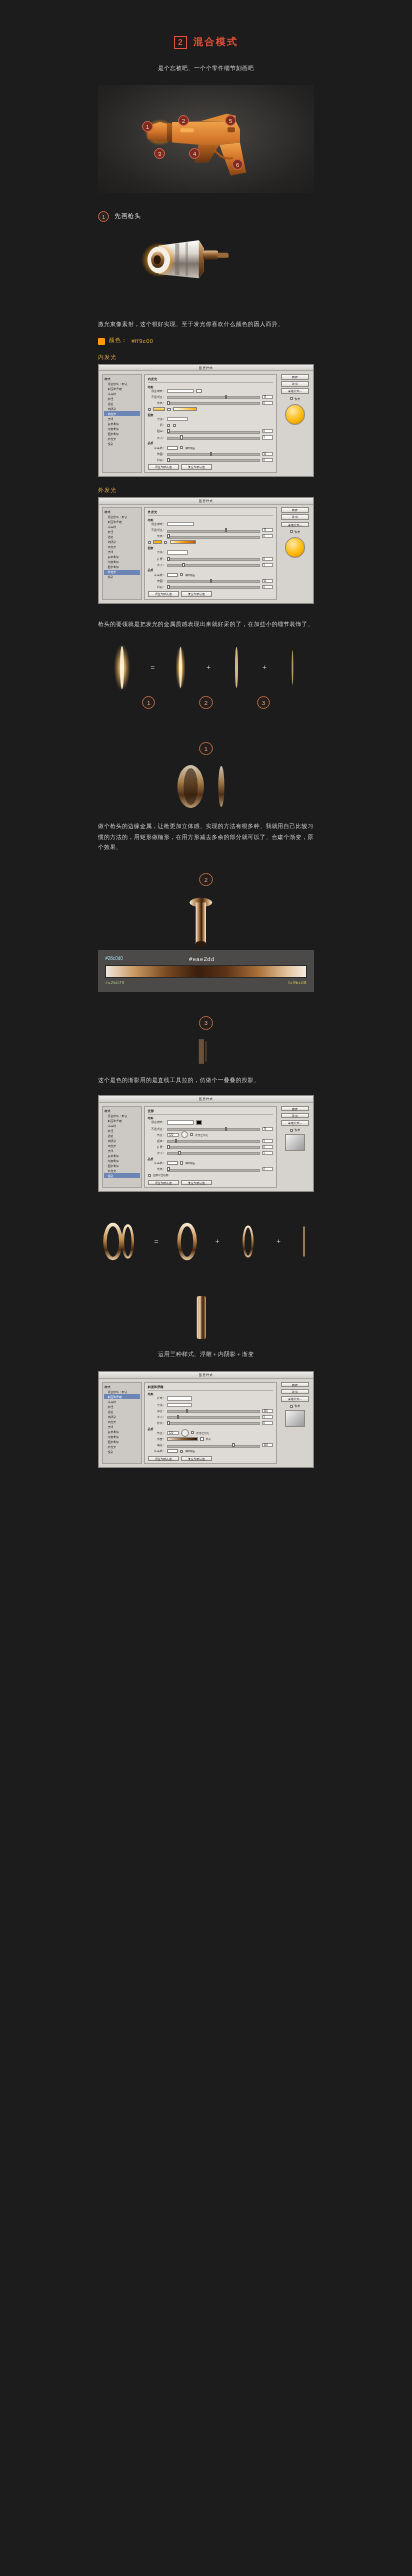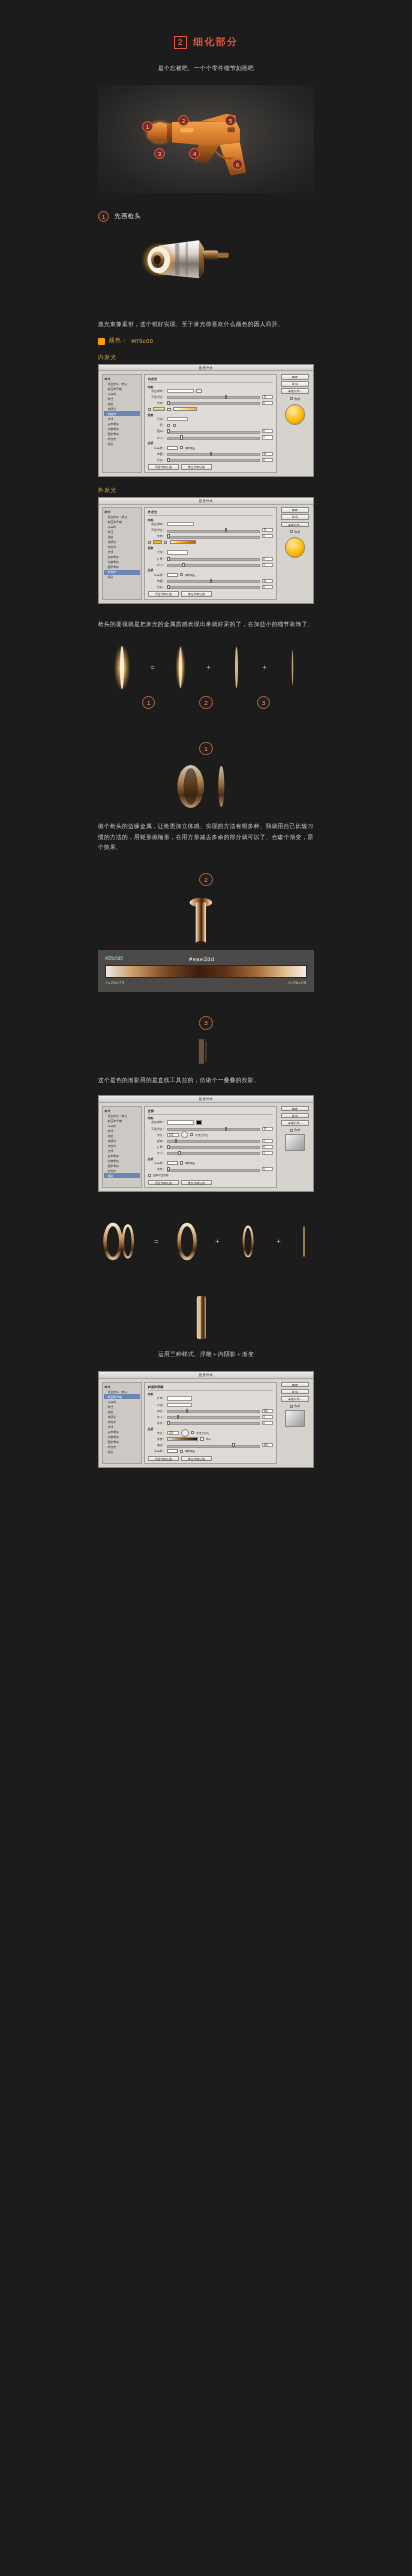--- a/index.html
+++ b/index.html
@@ -209,21 +209,21 @@
   .gradlabels { display:flex; justify-content:space-between; font-size:4.1px; color:#d8d4cf; margin-top:2.1px; letter-spacing:0.5px;}
   .hexbig { font-size:5.7px; color:#efe9e3; text-align:center; letter-spacing:0.5px; }
 </style>
 </head>
 <body>
 
 <div class="page">
 
   <div class="sec-head">
     <div class="sec-num">2</div>
-    <div class="sec-title">细化部分</div>
+    <div class="sec-title">混合模式</div>
   </div>
 
   <div style="height:13.4px"></div>
   <div class="copy center">是个忘被吧。一个个零件细节刻画吧</div>
 
   <div style="height:11.3px"></div>
   <div class="gunbox">
     <svg width="216" height="108" viewBox="0 0 420 210">
       <defs>
         <linearGradient id="gbody" x1="0" y1="0" x2="0" y2="1">

